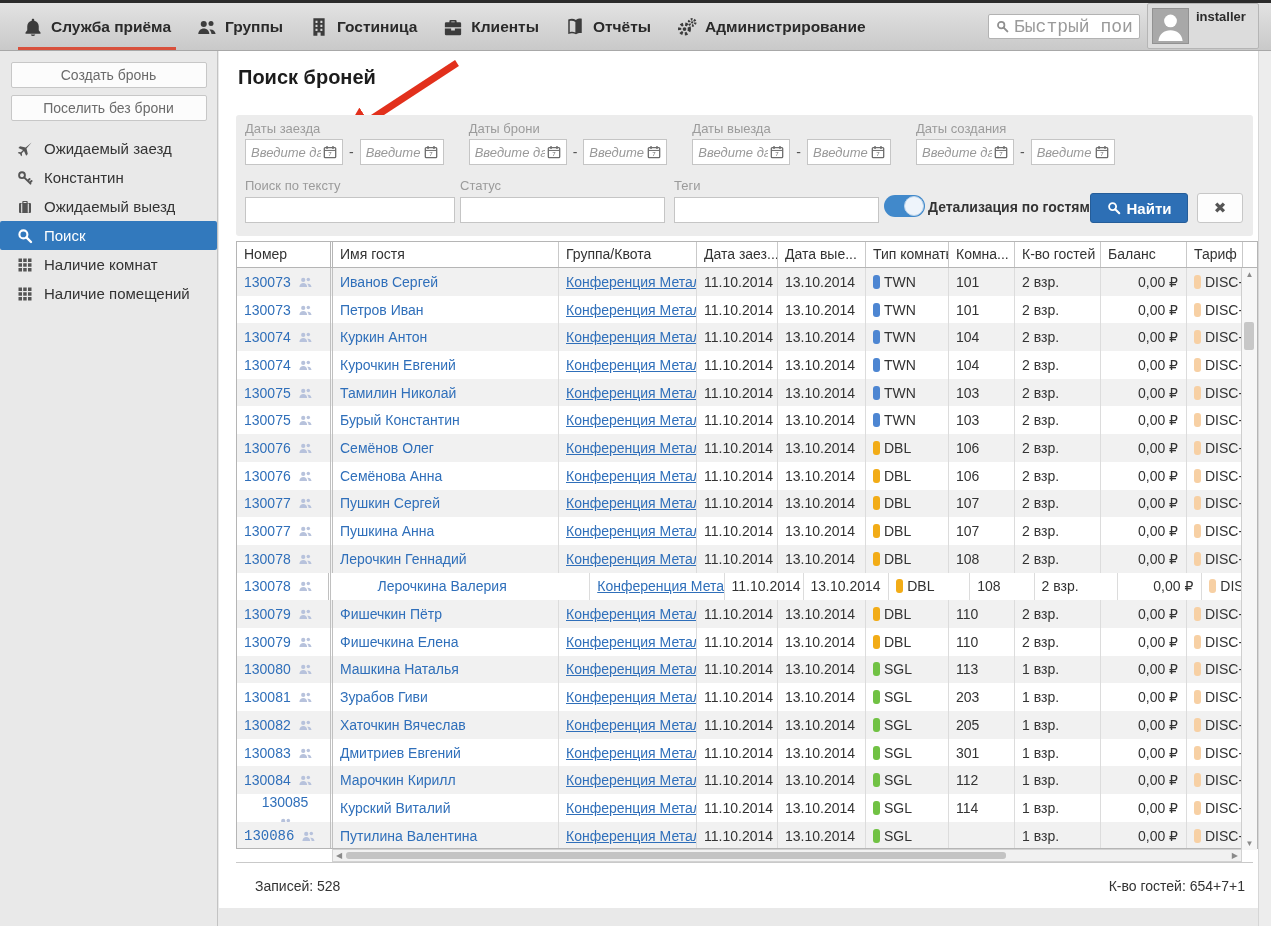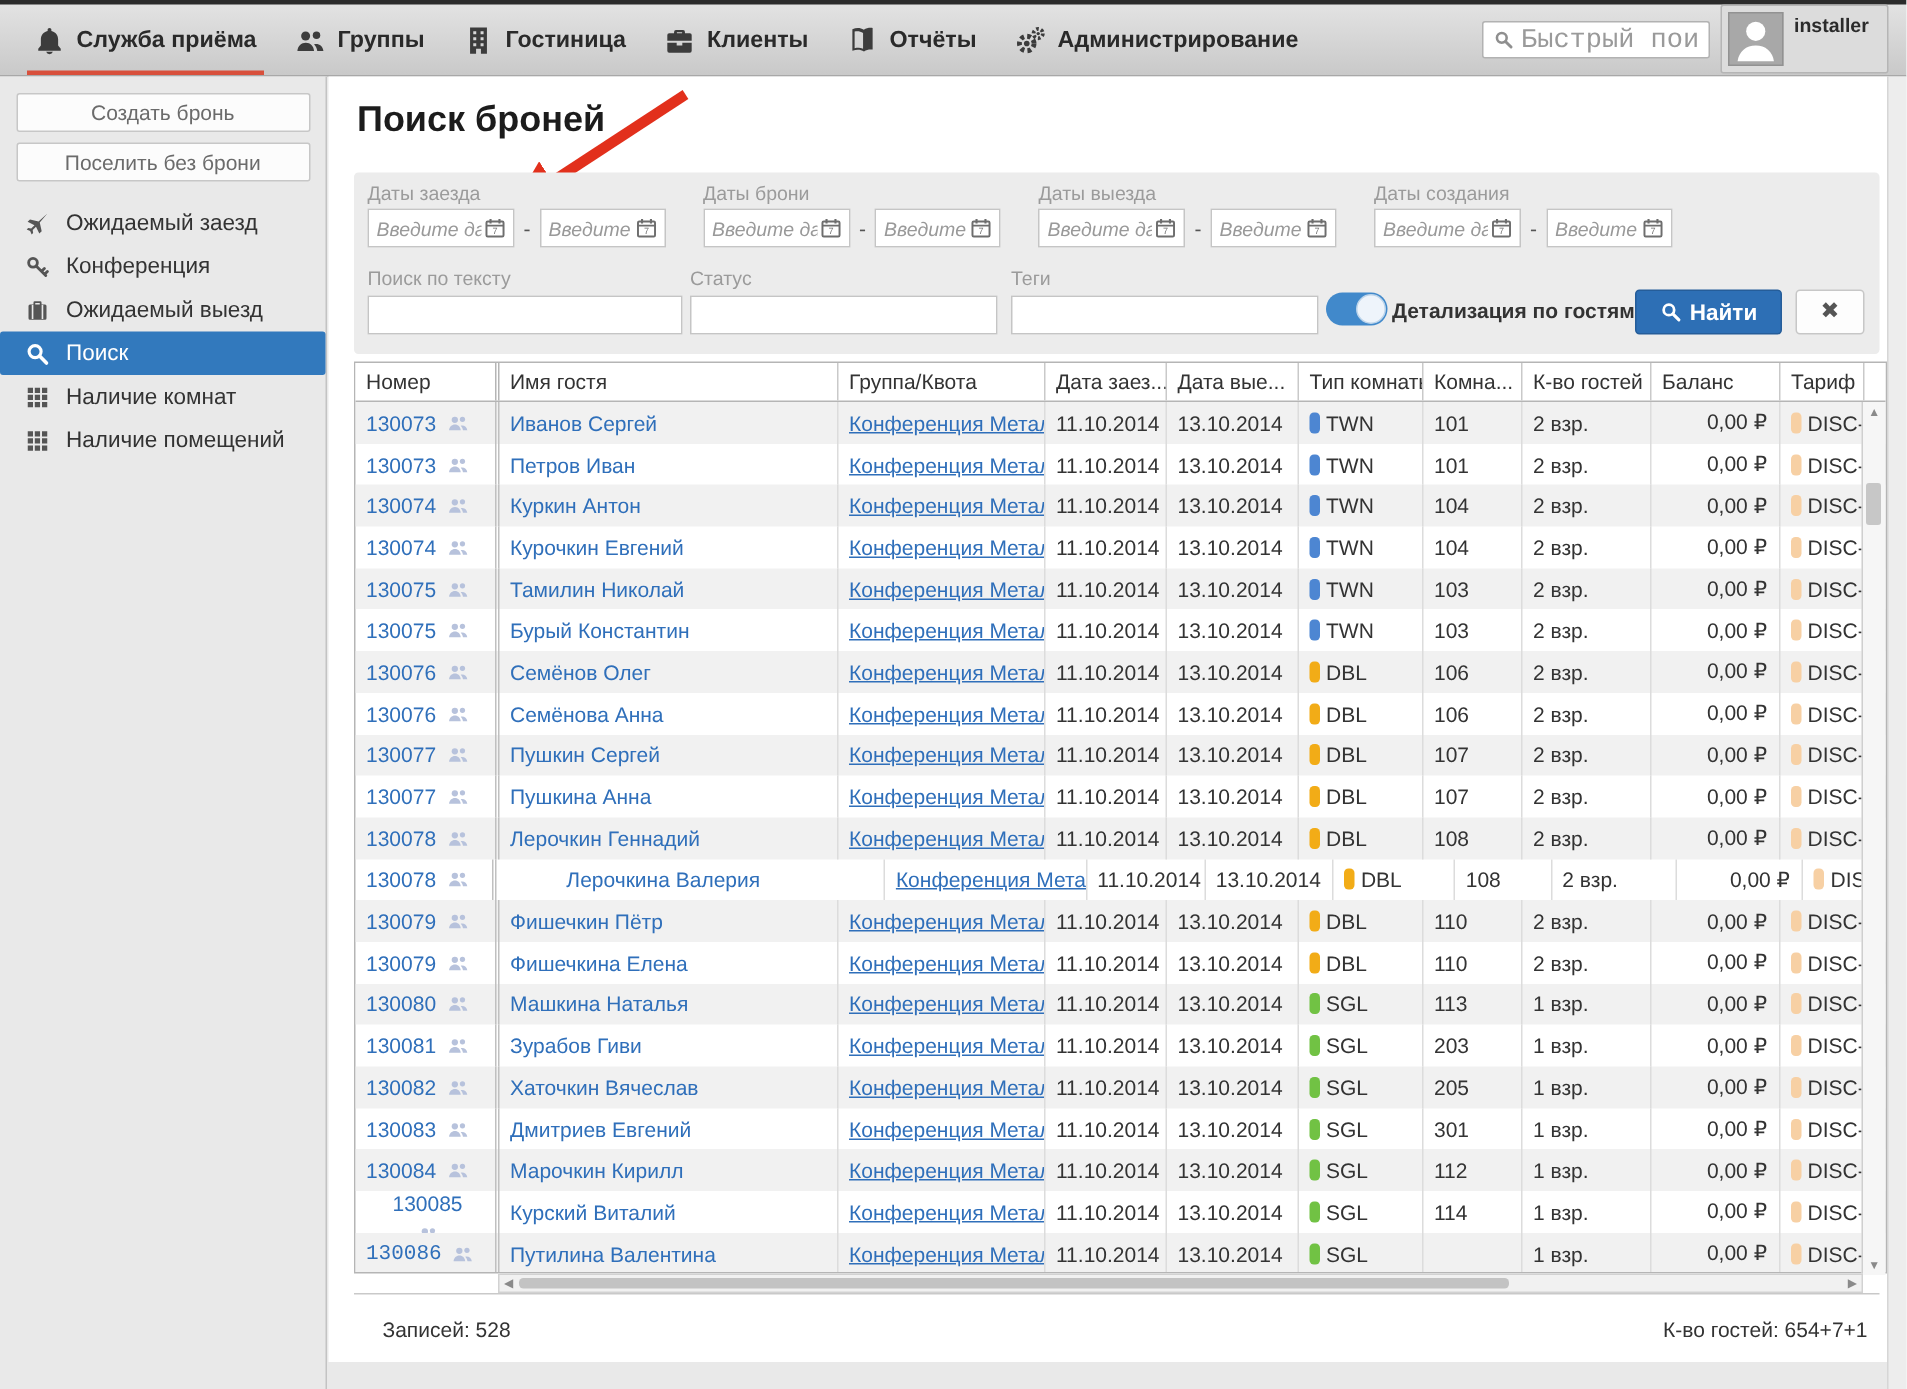--- a/index.html
+++ b/index.html
@@ -49,21 +49,21 @@
   .side-item { display:flex; align-items:center; gap:11px; height:29px; padding-left:17px;
     font-size:15px; color:#333; cursor:default; }
   .side-item .ic svg { width:16px; height:16px; color:#555; }
   .side-item.active { background:#3279bd; color:#fff; border-radius:2px; }
   .side-item.active .ic svg { color:#fff; }
 
   
   .main { position:absolute; top:51px; left:219px; width:1039px; height:857px; background:#fff; }
   .right-strip { position:absolute; top:51px; right:0; width:13px; bottom:0;
     background:#ededed; border-left:1px solid #d6d6d6; }
-  .page-title { position:absolute; left:19px; top:15px; font-size:24px; font-weight:700; color:#1c1c1c; }
+  .page-title { position:absolute; left:19px; top:15px; font-size:20px; font-weight:700; color:#1c1c1c; }
   .arrow-svg { position:absolute; left:104px; top:6px; width:146px; height:96px; pointer-events:none; }
 
   
   .filter-panel { position:absolute; left:17px; top:64px; width:1017px; height:121px;
     background:#ececec; border-radius:3px; }
   .fp-row1 { position:absolute; left:9px; top:6px; display:flex; }
   .date-group { margin-right:25px; }
   .dg-label { font-size:13px; color:#9b9b9b; margin-bottom:3px; }
   .dg-inputs { display:flex; align-items:center; gap:6px; }
   .date-input { width:98px; height:26px; background:#fff; border:1px solid #c5c5c5;
@@ -224,21 +224,21 @@
         </span>
         <span>Ожидаемый заезд</span>
       </div>
       <div class="side-item">
         <span class="ic">
           <svg viewBox="0 0 16 16">
             <circle cx="5" cy="5.2" r="2.9" fill="none" stroke="currentColor" stroke-width="1.9"></circle>
             <path d="M7.1 7.3l6.4 6.4M10.7 10.9l1.9-1.9M12.7 12.9l1.9-1.9" stroke="currentColor" stroke-width="1.9" fill="none" stroke-linecap="round"></path>
           </svg>
         </span>
-        <span>Конференция</span>
+        <span>Константин</span>
       </div>
       <div class="side-item">
         <span class="ic">
           <svg viewBox="0 0 16 16">
             <path fill="currentColor" d="M6.2 1.9h3.6a.9.9 0 0 1 .9.9V4H13a1 1 0 0 1 1 1v8.1a1 1 0 0 1-1 1H3a1 1 0 0 1-1-1V5a1 1 0 0 1 1-1h2.3V2.8a.9.9 0 0 1 .9-.9zm.3 2.1h3V3H6.5z"></path>
             <path d="M4.7 4.4v9.3M11.3 4.4v9.3" stroke="#e9e9e9" stroke-width="1.1" fill="none"></path>
           </svg>
         </span>
         <span>Ожидаемый выезд</span>
       </div>

